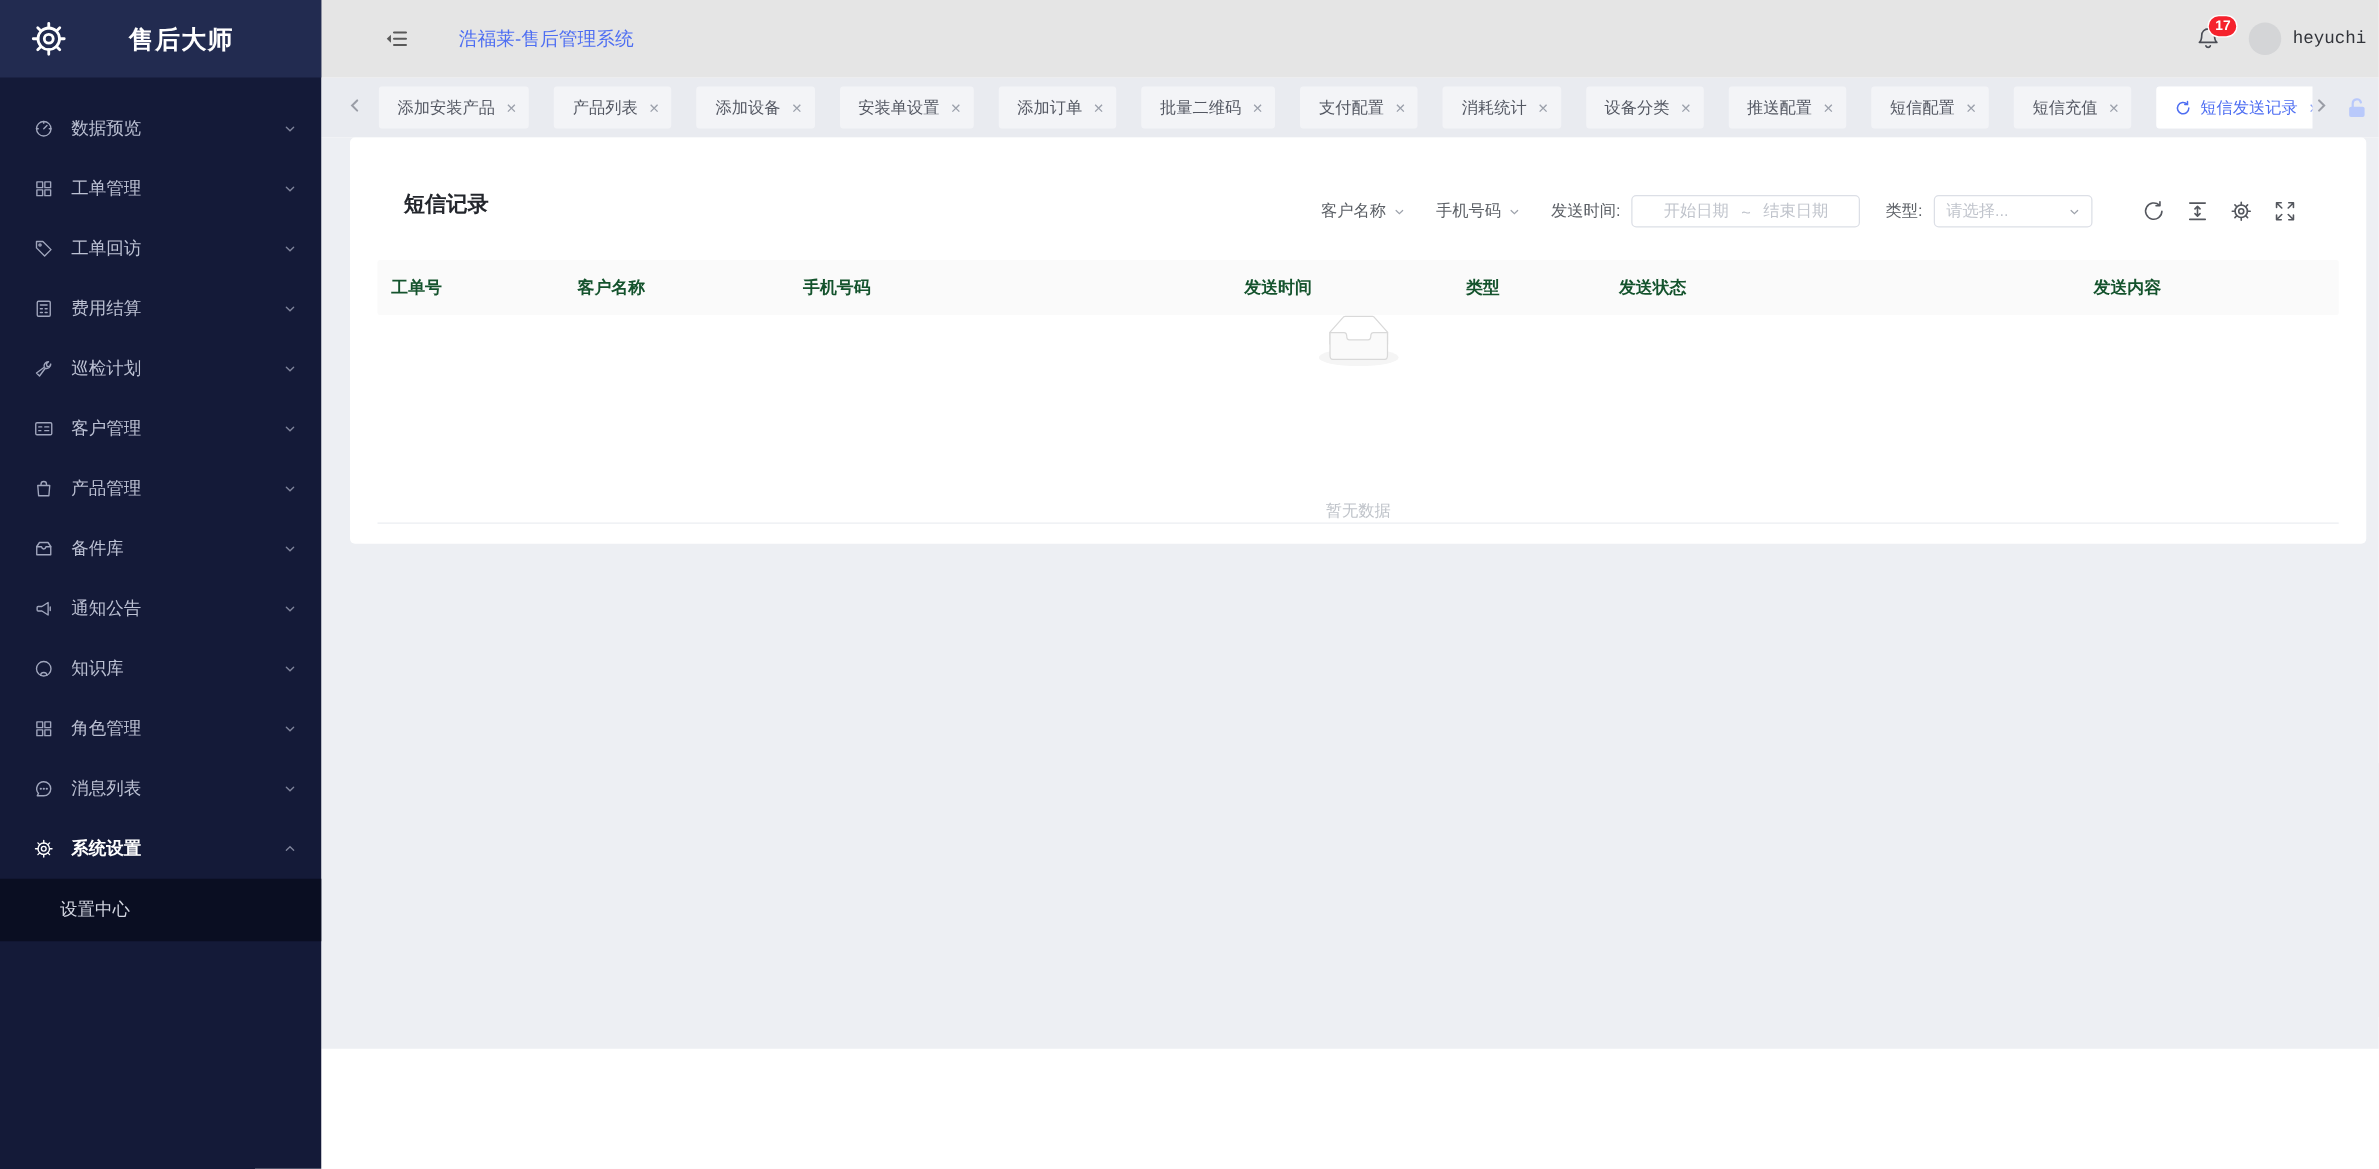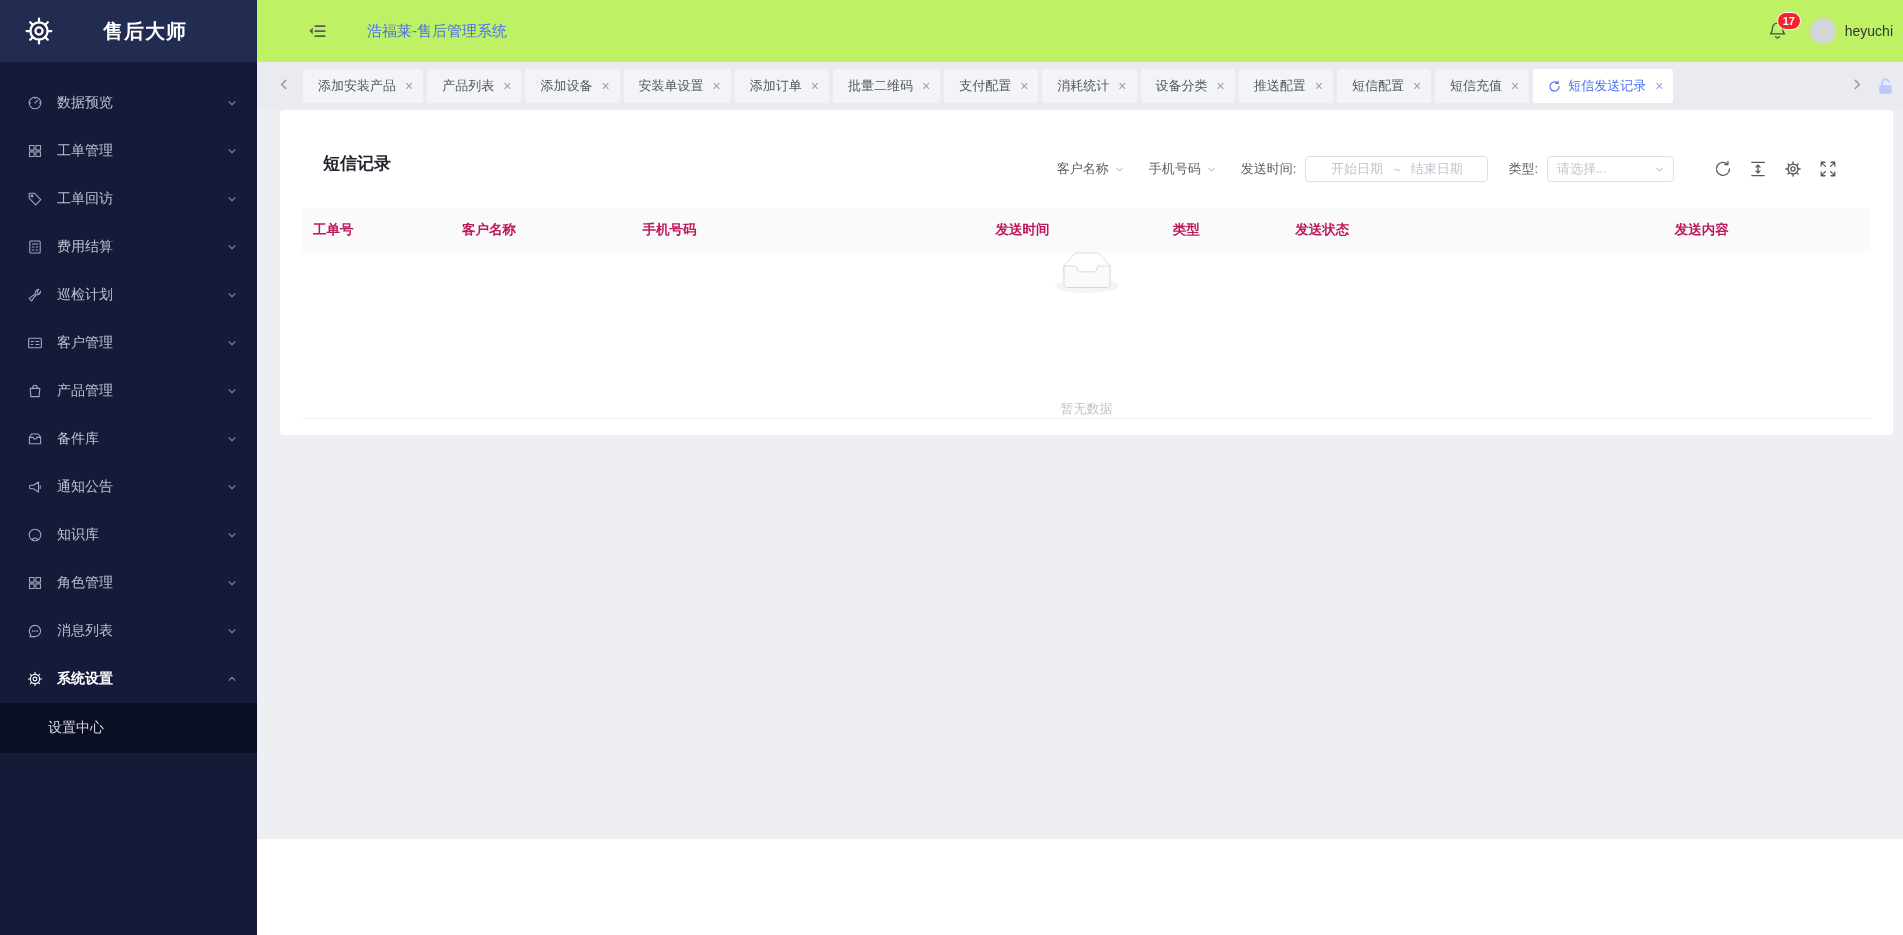--- a/index.html
+++ b/index.html
@@ -14,38 +14,38 @@
   .menu { position:absolute; top:79px; left:0; right:0; list-style:none; }
   .m-item { height:48px; display:flex; align-items:center; padding:0 20px 0 27px; color:#bcc1d3; font-size:14px; cursor:pointer; }
   .m-item svg.mi { width:16px; height:16px; margin-right:14px; fill:none; stroke:#a0a6bd; stroke-width:1.1; stroke-linecap:round; stroke-linejoin:round; flex:none; }
   .m-item .lbl { flex:1; }
   .m-item svg.chev { width:10px; height:10px; fill:none; stroke:#7d8299; stroke-width:1.3; stroke-linecap:round; }
   .m-item.open { color:#fff; font-weight:bold; }
   .m-item.open svg.mi { stroke:#fff; }
   .submenu-item { height:50px; background:#0a0e22; display:flex; align-items:center; padding-left:48px; color:#d3d6e1; font-size:14px; cursor:pointer; }
 
   
-  .header { position:absolute; left:257px; top:0; width:1646px; height:62px; background:#bef264; display:flex; align-items:center; z-index:4; }
+  .header { position:absolute; left:257px; top:0; width:1646px; height:62px; background:#e5e5e5; display:flex; align-items:center; z-index:4; }
   .fold-btn { margin-left:50px; width:20px; height:20px; cursor:pointer; }
   .fold-btn svg { width:20px; height:20px; stroke:#595959; stroke-width:1.4; fill:none; stroke-linecap:round; }
   .h-title { margin-left:40px; color:#4e6ef2; font-size:15px; }
   .h-right { margin-left:auto; display:flex; align-items:center; padding-right:10px; }
   .bell-wrap { position:relative; width:20px; height:20px; cursor:pointer; }
   .bell-wrap svg { width:19px; height:19px; fill:none; stroke:#4a4d55; stroke-width:1.1; stroke-linecap:round; stroke-linejoin:round; }
   .badge { position:absolute; top:-9px; left:9px; background:#f5222d; color:#fff; font-size:11px; line-height:1;
     border-radius:9px; padding:3px 5px 2px; border:1px solid #fff; font-weight:bold; }
   .avatar { width:26px; height:26px; border-radius:50%; background:#d4d5d7; margin:0 9px 0 22px; }
-  .uname { font-size:14px; color:#32343a; }
+  .uname { font-size:14px; color:#32343a;font-family:Liberation Mono, monospace; }
 
   
   .tabbar { position:absolute; left:257px; top:62px; width:1646px; height:48px; background:#e9ebf0;
     display:flex; align-items:center; padding:0 8px 0 20px; }
   .t-scroll { width:16px; height:16px; flex:none; cursor:pointer; }
   .t-scroll svg { width:14px; height:14px; fill:none; stroke:#9a9da6; stroke-width:1.4; stroke-linecap:round; }
-  .tabs { display:flex; gap:4px; margin-left:10px; flex:1; min-width:0; overflow:hidden; }
+  .tabs { display:flex; gap:20px; margin-left:10px; flex:1; min-width:0; overflow:hidden; }
   .tab { height:34px; flex:none; display:flex; align-items:center; background:#f3f4f7; border-radius:3px;
     padding:0 10px 0 15px; font-size:13px; color:#535762; cursor:pointer; white-space:nowrap; }
   .tab .x { margin-left:9px; color:#9ba0ab; font-size:14px; line-height:1; cursor:pointer; }
   .tab.active { background:#fff; color:#4e6ef2; }
   .tab.active .x { color:#8ea4f5; }
   .tab.active svg { width:13px; height:13px; margin-right:7px; fill:none; stroke:#4e6ef2; stroke-width:1.5; stroke-linecap:round; }
   .lock-btn { flex:none; margin-left:10px; cursor:pointer; width:19px; height:19px; }
 
   
   .content { position:absolute; left:257px; top:110px; width:1646px; height:729px; background:#edeff3; }
@@ -59,21 +59,21 @@
     display:flex; align-items:center; justify-content:center; gap:10px; color:#c0c4cc; margin-right:20px; cursor:text; }
   .f-select { width:127px; height:26px; border:1px solid #dcdfe6; border-radius:4px; background:#fff;
     display:flex; align-items:center; padding:0 9px; color:#c0c4cc; cursor:pointer; margin-right:40px; }
   .f-select .ph { flex:1; }
   .tool-icons { display:flex; align-items:center; gap:17px; }
   .tbtn { width:18px; height:18px; cursor:pointer; }
   .tbtn svg { width:18px; height:18px; fill:none; stroke:#54575e; stroke-width:1.15; stroke-linecap:round; stroke-linejoin:round; }
 
   .thead { position:absolute; left:22px; right:22px; top:98px; height:44px; background:#fafafa;
     border-radius:2px; display:flex; align-items:center; }
-  .th { font-size:13.5px; font-weight:bold; color:#be185d; padding-left:11px; }
+  .th { font-size:13.5px; font-weight:bold; color:#14532d; padding-left:11px; }
   .th:nth-child(1){width:9.5%;} .th:nth-child(2){width:11.5%;} .th:nth-child(3){width:22.5%;}
   .th:nth-child(4){width:11.3%;} .th:nth-child(5){width:7.8%;} .th:nth-child(6){width:24.2%;}
   .th:nth-child(7){width:13.2%;}
 
   .empty { position:absolute; left:22px; right:22px; top:142px; height:167px; border-bottom:1px solid #eceef2;
     display:flex; flex-direction:column; align-items:center; justify-content:space-between; gap:9px; }
   .empty-text { color:#bfc3c9; font-size:13px; }
 </style>
 </head>
 <body>

